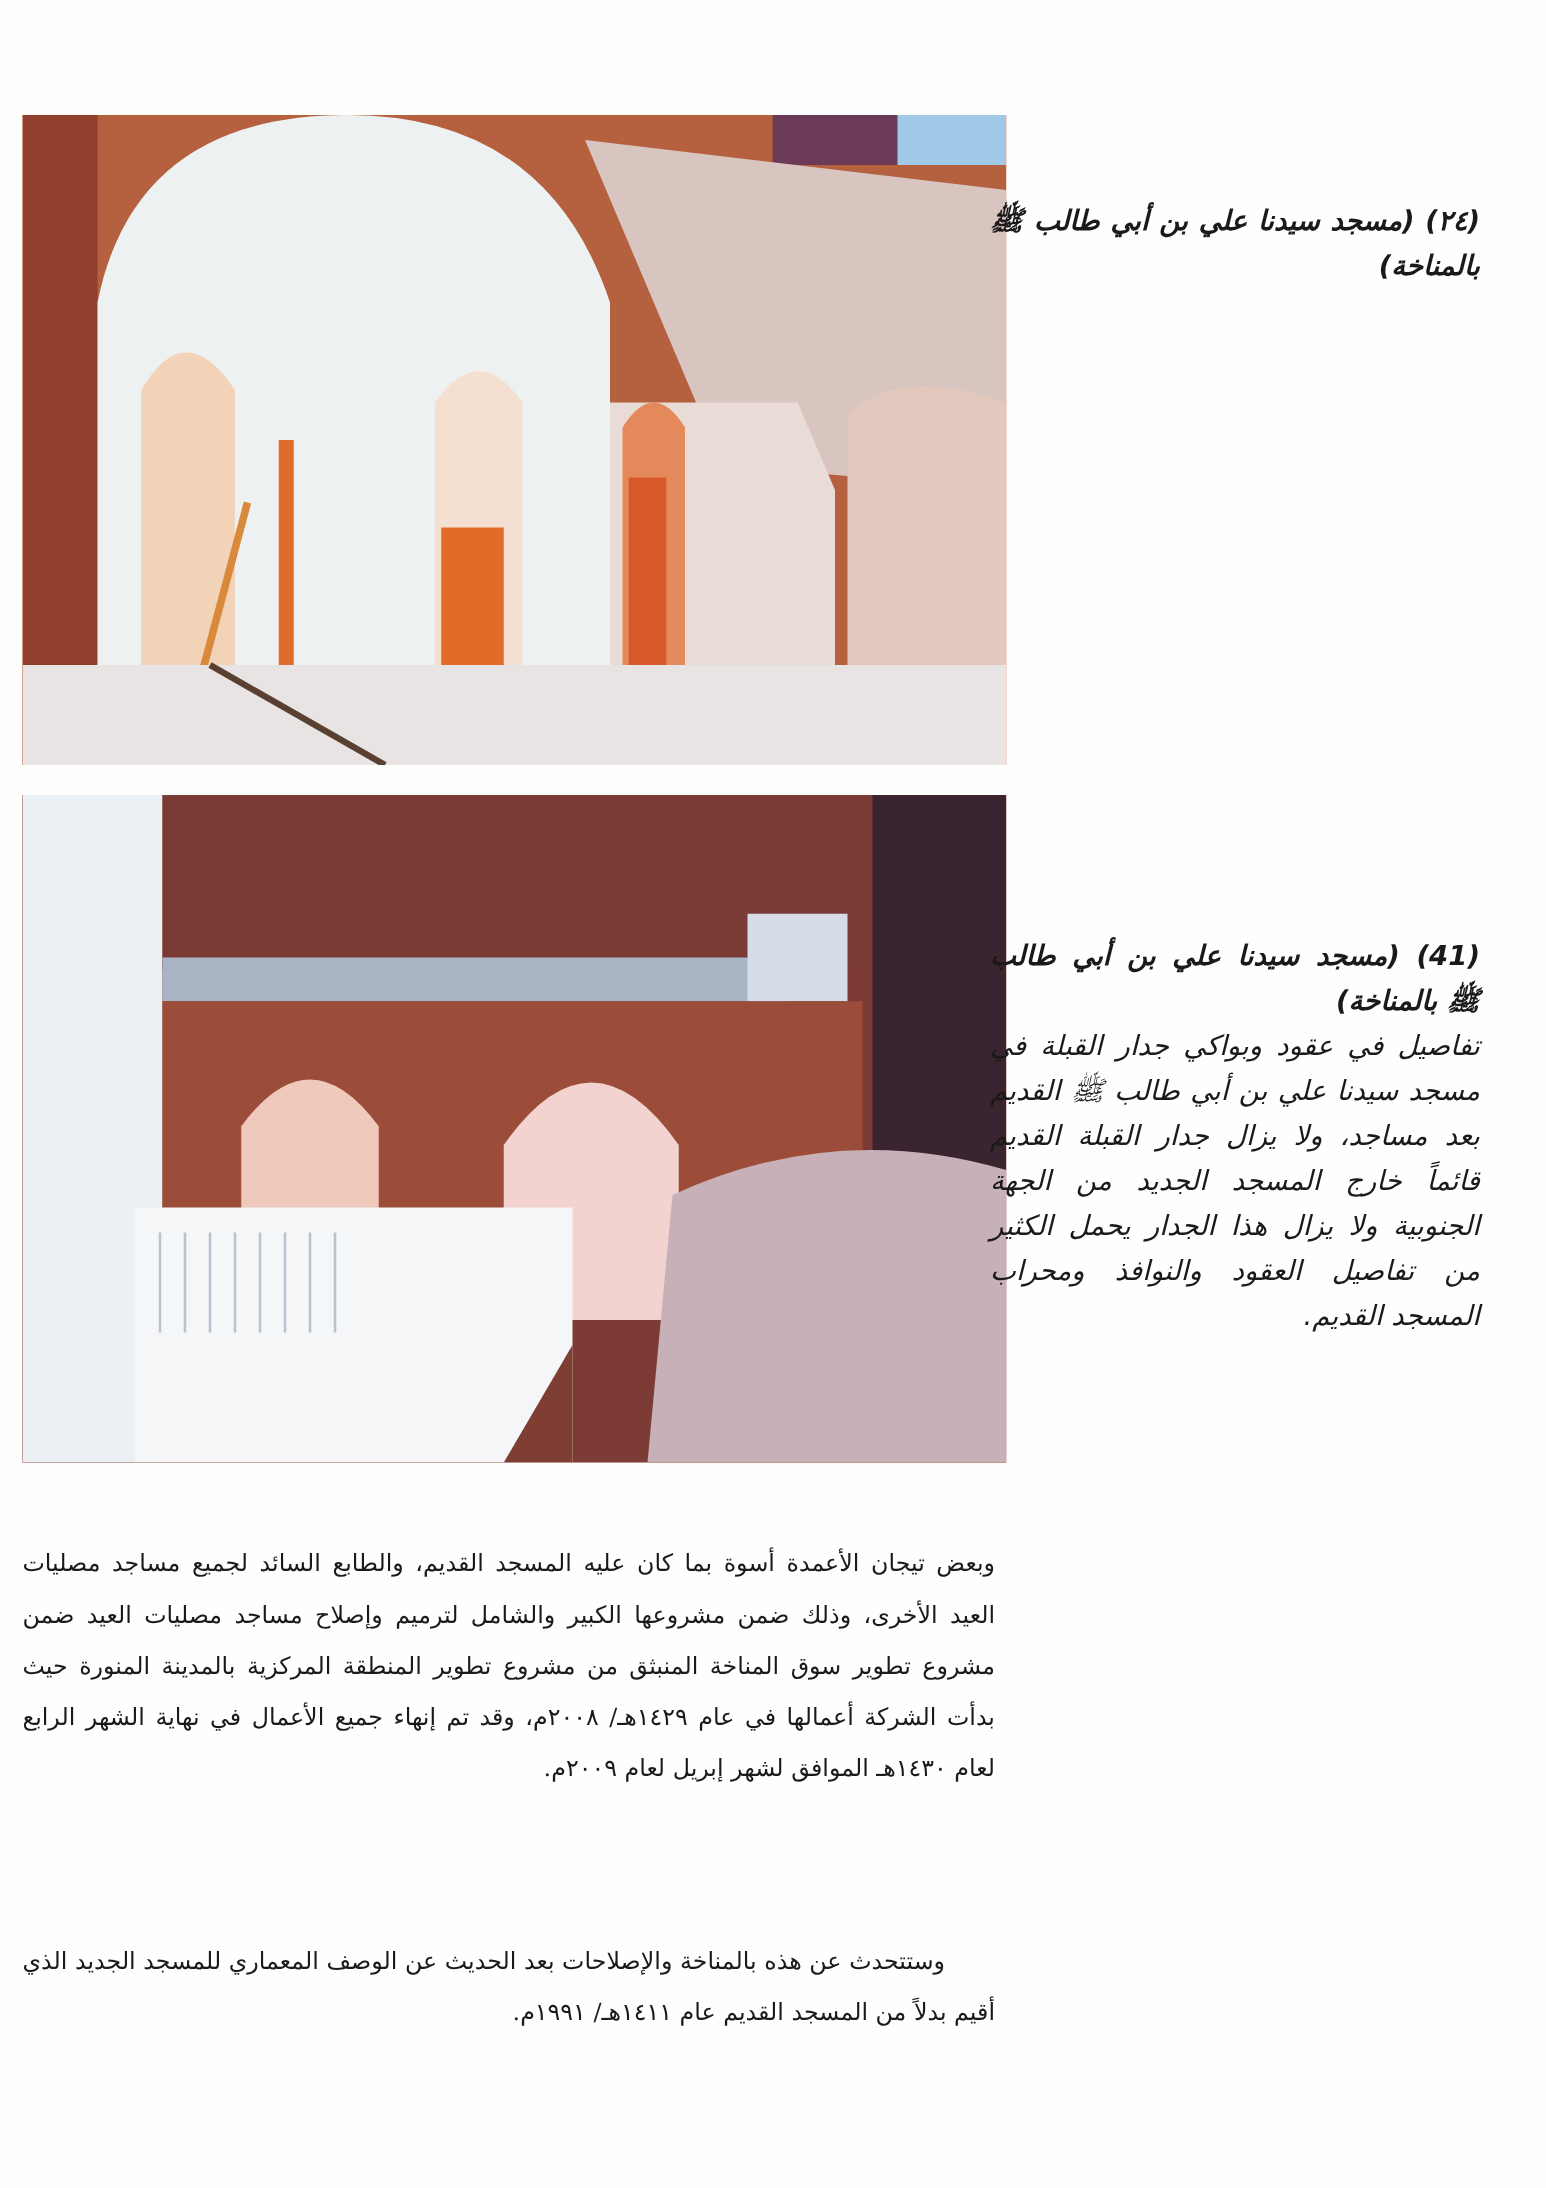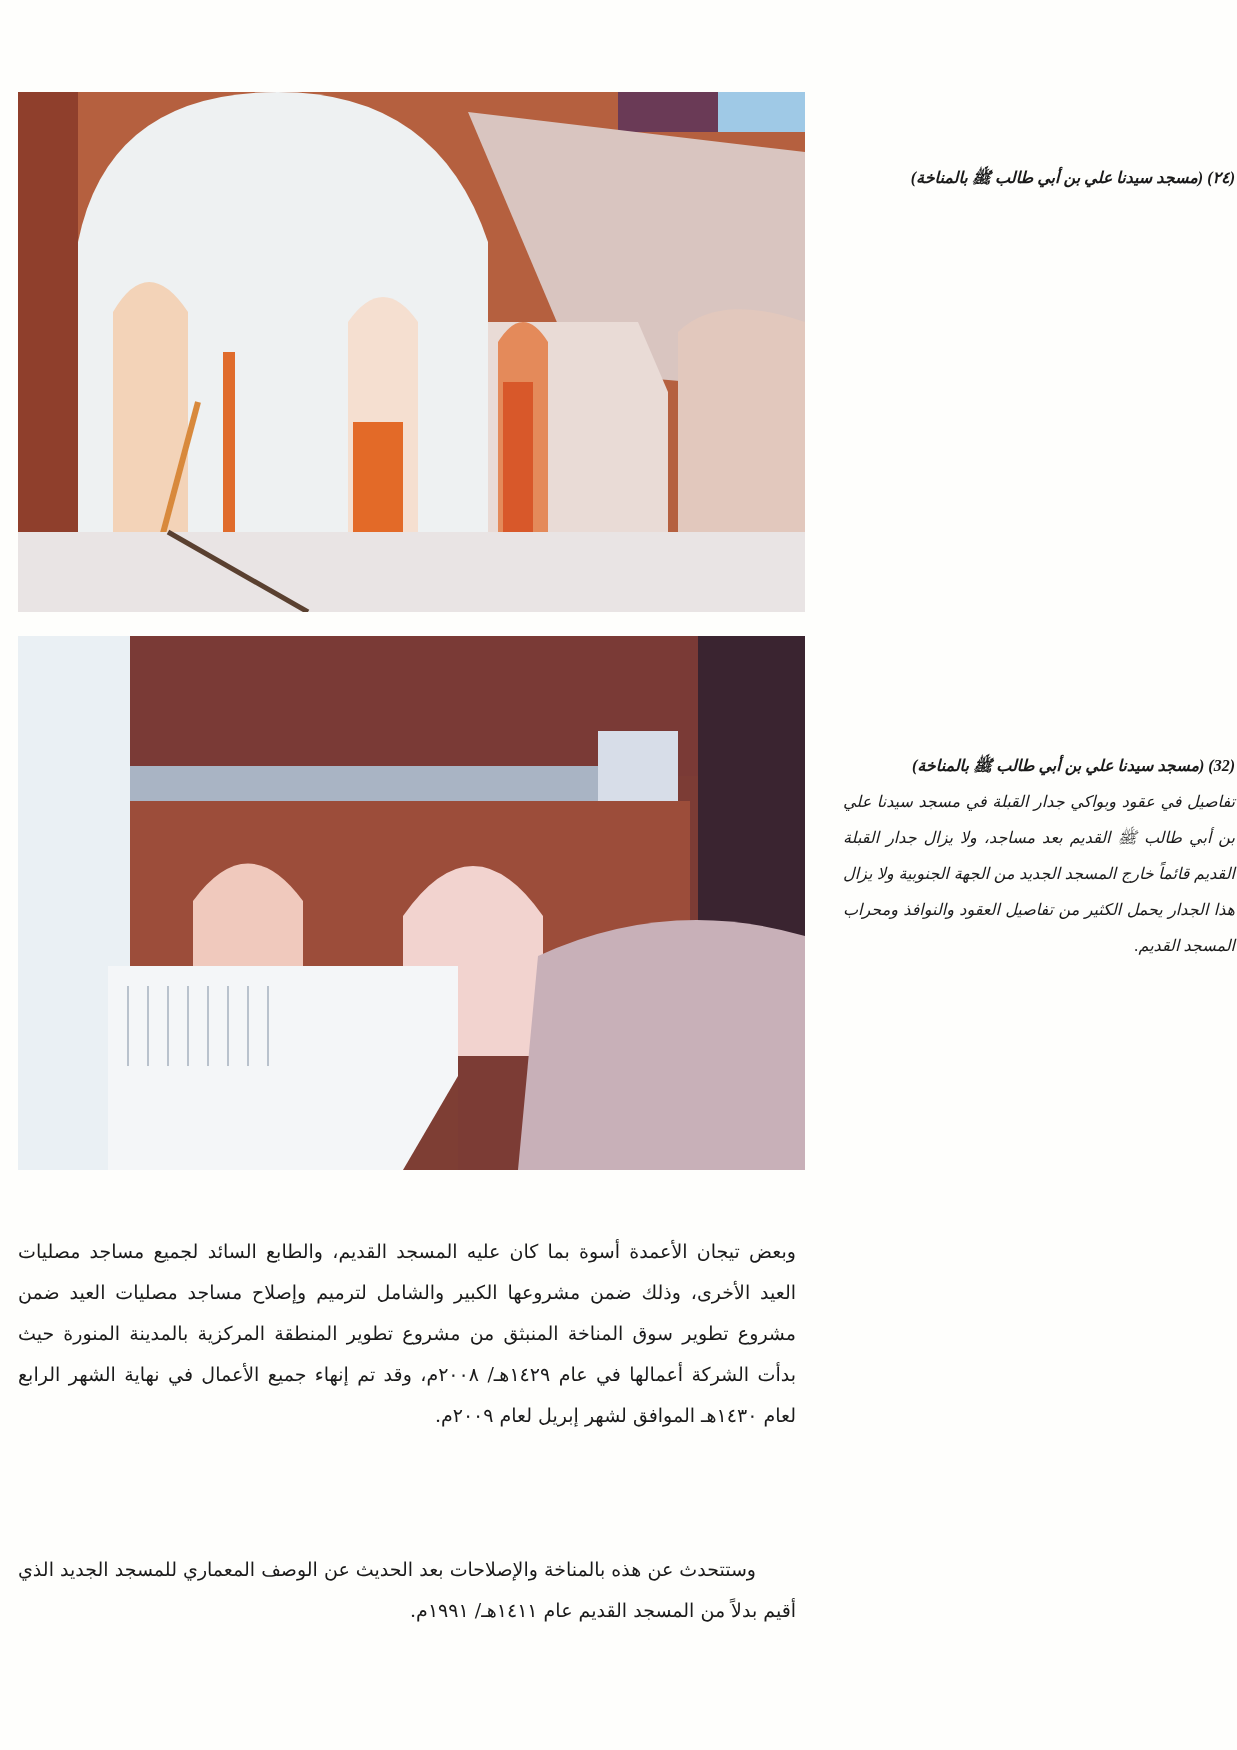--- a/index.html
+++ b/index.html
@@ -1,22 +1,22 @@
 <!DOCTYPE html>
 <html><head>
 <meta charset="utf-8">
 <style>
   html, body { margin:0; padding:0; }
   body { width:1237px; height:1750px; background:#fefefc; position:relative; overflow:hidden;
          font-family:"DejaVu Sans", sans-serif; color:#1a1a1a; }
   .photo { position:absolute; overflow:hidden; }
   #photo1 { left:18px; top:92px; width:787px; height:520px; background:#c96f4c; }
   #photo2 { left:18px; top:636px; width:787px; height:534px; background:#8c4a3c; }
-  .caption { position:absolute; left:843px; width:392px; direction:rtl; text-align:justify;
-             font-size:16px; line-height:36px;font-family:Liberation Serif, serif; }
+  .caption { position:absolute; left:792px; width:392px; direction:rtl; text-align:justify;
+             font-size:22px; line-height:36px; }
   .caption .ctitle { font-weight:bold; font-style:italic; }
   .caption .cbody { font-style:italic; }
   #caption1 { top:160px; }
   #caption2 { top:748px; }
   .body-text { position:absolute; left:18px; width:778px; direction:rtl; text-align:justify;
                font-family:"DejaVu Serif", serif; font-size:19px; line-height:41px; }
   #para1 { top:1212px; }
   #para2 { top:1530px; text-indent:40px; }
 </style>
 </head>
@@ -73,20 +73,20 @@
         <line x1="210" y1="350" x2="210" y2="430"></line>
       <line x1="230" y1="350" x2="230" y2="430"></line>
         <line x1="250" y1="350" x2="250" y2="430"></line>
     </g>
     <path d="M440 534 L440 440 L385 534 Z" fill="#7e3e34"></path>
   </svg>
 </div>
 
 <div class="caption" id="caption2">
   <div class="ctitle">
-    <span>(32)</span>
+    <span>(41)</span>
     <span>(مسجد سيدنا علي بن أبي طالب ﷺ بالمناخة)</span>
   </div>
   <div class="cbody">تفاصيل في عقود وبواكي جدار القبلة في مسجد سيدنا علي بن أبي طالب ﷺ القديم بعد مساجد، ولا يزال جدار القبلة القديم قائماً خارج المسجد الجديد من الجهة الجنوبية ولا يزال هذا الجدار يحمل الكثير من تفاصيل العقود والنوافذ ومحراب المسجد القديم.</div>
 </div>
 
 <p class="body-text" id="para1">وبعض تيجان الأعمدة أسوة بما كان عليه المسجد القديم، والطابع السائد لجميع مساجد مصليات العيد الأخرى، وذلك ضمن مشروعها الكبير والشامل لترميم وإصلاح مساجد مصليات العيد ضمن مشروع تطوير سوق المناخة المنبثق من مشروع تطوير المنطقة المركزية بالمدينة المنورة حيث بدأت الشركة أعمالها في عام ١٤٢٩هـ/ ٢٠٠٨م، وقد تم إنهاء جميع الأعمال في نهاية الشهر الرابع لعام ١٤٣٠هـ الموافق لشهر إبريل لعام ٢٠٠٩م.</p>
 <p class="body-text" id="para2">وستتحدث عن هذه بالمناخة والإصلاحات بعد الحديث عن الوصف المعماري للمسجد الجديد الذي أقيم بدلاً من المسجد القديم عام ١٤١١هـ/ ١٩٩١م.</p>
 
 </body></html>

